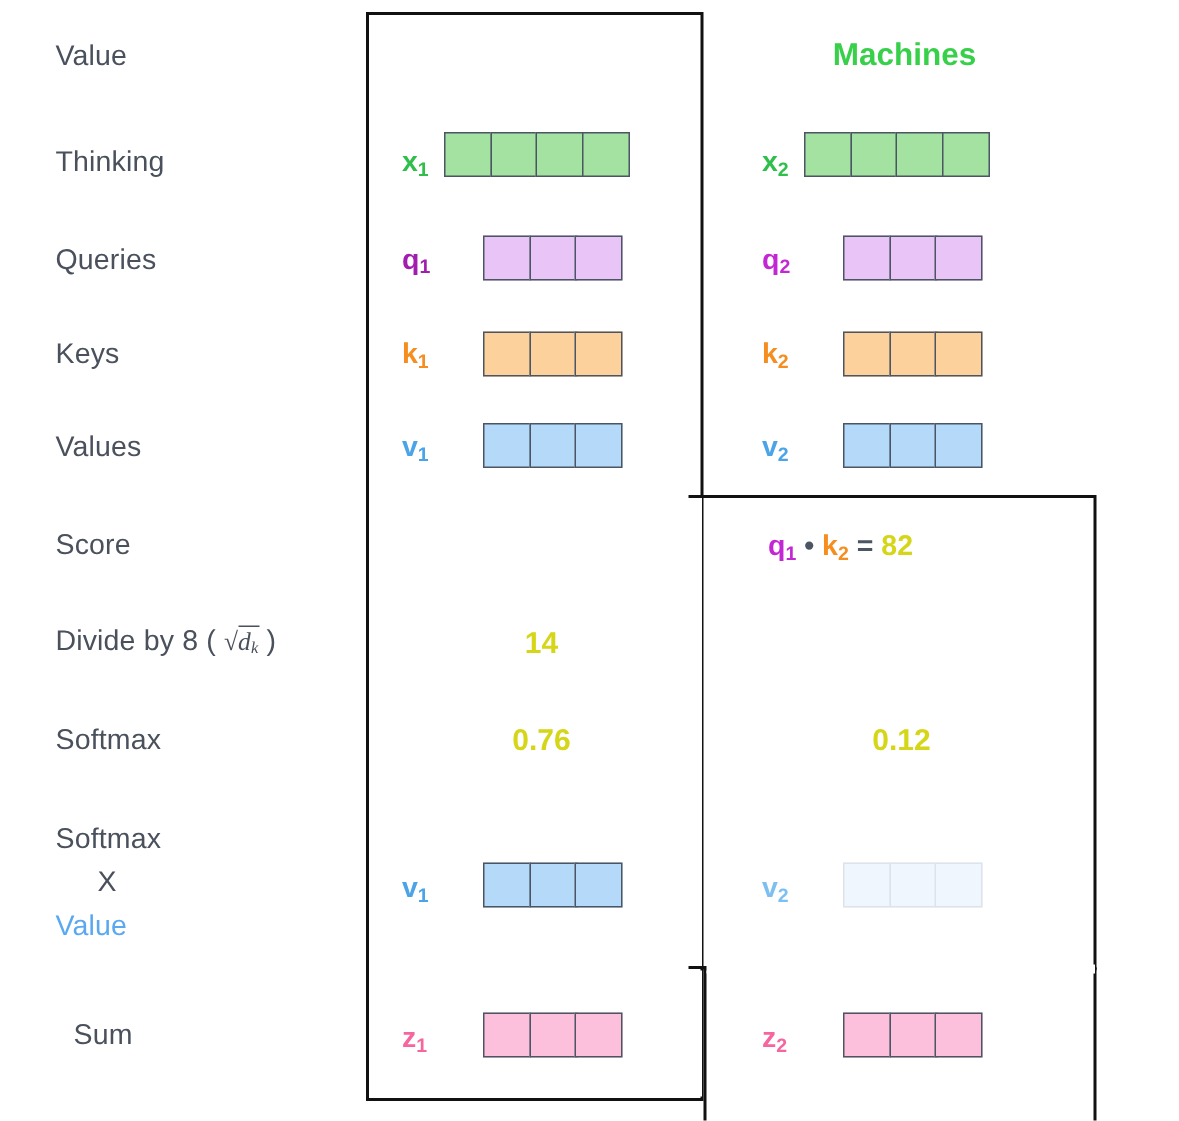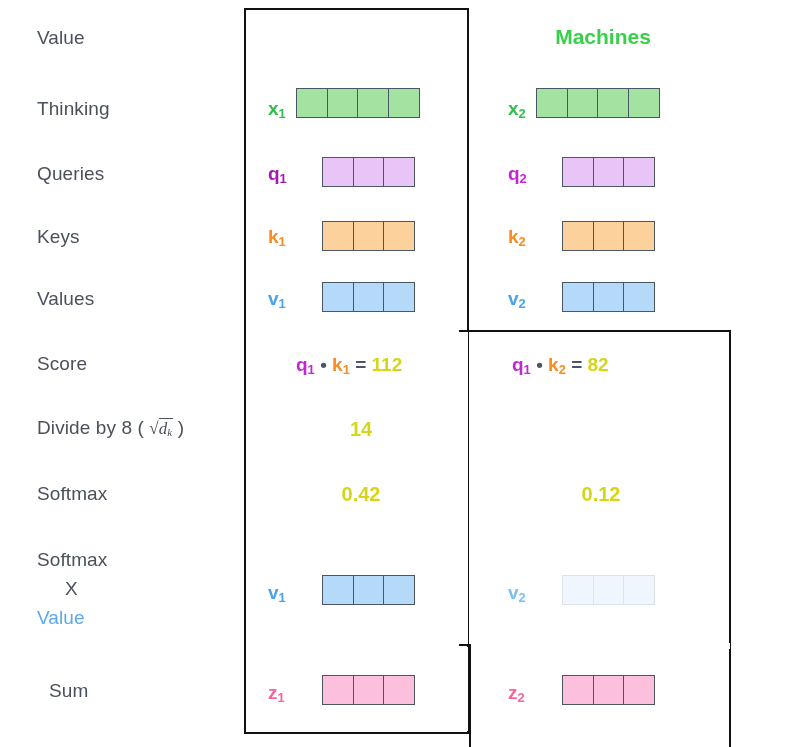--- a/index.html
+++ b/index.html
@@ -159,30 +159,23 @@
 
   <div class="veclabel" style="left:268px;top:289px;color:#4ba3e8;">
     <span>v</span><span class="sub">1</span>
   </div>
   <div class="strip" style="left:322px;top:282px;">
     <div class="cell" style="background:#b5d9f9;"></div>
     <div class="cell" style="background:#b5d9f9;"></div>
     <div class="cell" style="background:#b5d9f9;"></div>
   </div>
 
-  <div class="expr" style="left:296px;top:355px;">
-    <span class="q"><span>q</span><span class="sub">1</span></span>
-    <span class="op">•</span>
-    <span class="k"><span>k</span><span class="sub">1</span></span>
-    <span class="op">=</span>
-    <span class="res">112</span>
-  </div>
 
   <div class="numval" style="left:296px;top:418px;width:130px;">14</div>
-  <div class="numval" style="left:296px;top:483px;width:130px;">0.42</div>
+  <div class="numval" style="left:296px;top:483px;width:130px;">0.76</div>
 
   <div class="veclabel" style="left:268px;top:583px;color:#4ba3e8;">
     <span>v</span><span class="sub">1</span>
   </div>
   <div class="strip" style="left:322px;top:575px;">
     <div class="cell" style="background:#b5d9f9;"></div>
     <div class="cell" style="background:#b5d9f9;"></div>
     <div class="cell" style="background:#b5d9f9;"></div>
   </div>
 

